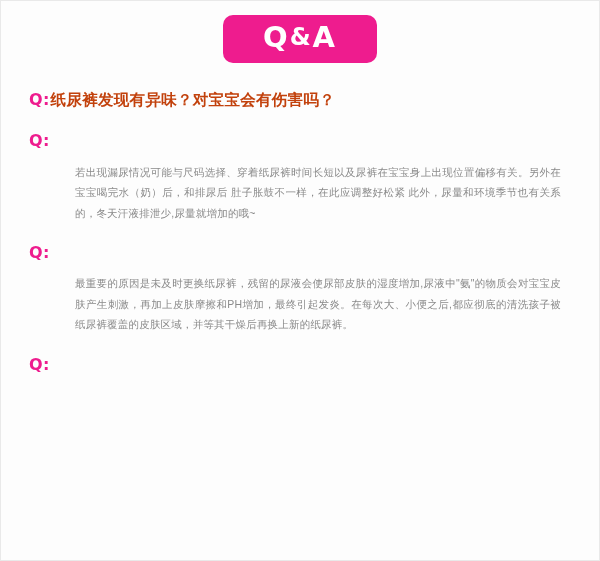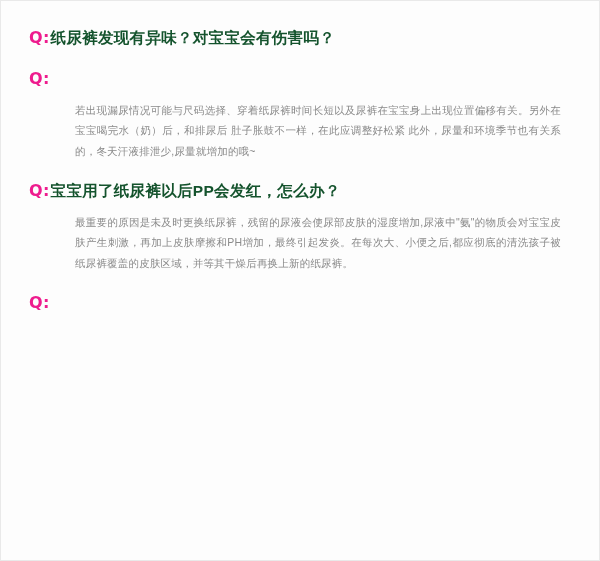--- a/index.html
+++ b/index.html
@@ -60,59 +60,63 @@
     line-height: 1.4;
   }
   .q-mark {
     color: #ee1c8e;
     font-weight: bold;
     font-size: 16px;
     margin-right: 1px;
     font-family: "DejaVu Sans", sans-serif;
   }
   .q-text {
-    color: #14532d;
+    color: #c2410c;
   }
   .a-text {
     margin-top: 9px;
     margin-left: 46px;
     margin-right: 10px;
     color: #8a8a8a;
     font-size: 10.5px;
     line-height: 1.95;
     text-align: justify;
     letter-spacing: 0.2px;
   }
 </style>
 </head>
 <body>
 
 <div class="page">
 
+  <div class="banner-wrap">
+    <div class="banner">
+      <span>Q</span><span class="amp">&amp;</span><span>A</span>
+    </div>
+  </div>
 
   <div class="qa-list">
 
     <div class="qa-item">
       <div class="q-line">
         <span class="q-mark">Q:</span>
         <span class="q-text">纸尿裤发现有异味？对宝宝会有伤害吗？</span>
       </div>
     </div>
 
     <div class="qa-item">
       <div class="q-line">
         <span class="q-mark">Q:</span>
       </div>
       <div class="a-text">若出现漏尿情况可能与尺码选择、穿着纸尿裤时间长短以及尿裤在宝宝身上出现位置偏移有关。另外在宝宝喝完水（奶）后，和排尿后 肚子胀鼓不一样，在此应调整好松紧  此外，尿量和环境季节也有关系的，冬天汗液排泄少,尿量就增加的哦~</div>
     </div>
 
     <div class="qa-item">
       <div class="q-line">
         <span class="q-mark">Q:</span>
-        <span class="q-text">宝宝用了纸尿裤以后PP会发红，怎么办？</span>
       </div>
       <div class="a-text">最重要的原因是未及时更换纸尿裤，残留的尿液会使尿部皮肤的湿度增加,尿液中"氨"的物质会对宝宝皮肤产生刺激，再加上皮肤摩擦和PH增加，最终引起发炎。在每次大、小便之后,都应彻底的清洗孩子被纸尿裤覆盖的皮肤区域，并等其干燥后再换上新的纸尿裤。</div>
     </div>
 
     <div class="qa-item">
       <div class="q-line">
         <span class="q-mark">Q:</span>
       </div>
     </div>
 

